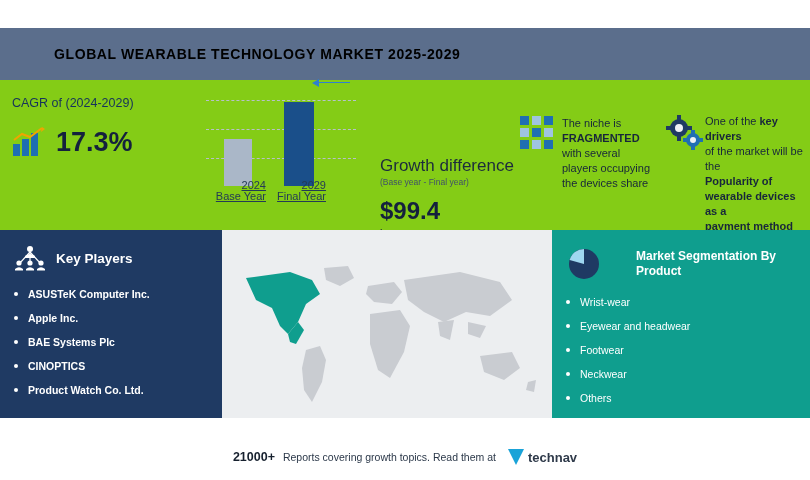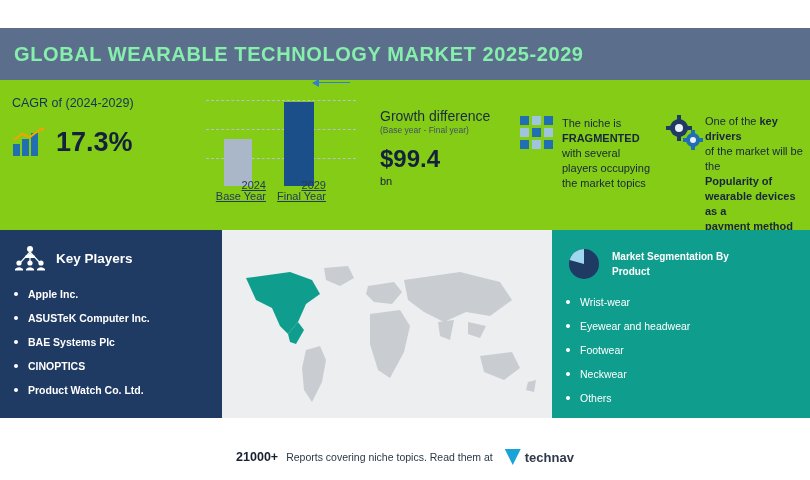--- a/index.html
+++ b/index.html
@@ -24,25 +24,26 @@
     position: absolute;
     left: 0;
     top: 28px;
     width: 810px;
     height: 52px;
     background: #5b6e8c;
     display: flex;
     align-items: center;
   }
   .header-title {
-    color: #86efac;
-    font-size: 20px;
+    color: #000000;
+    font-size: 14px;
     font-weight: bold;
     letter-spacing: 0.6px;
     padding-left: 14px;
+    margin-left: 40px;
   }
   
   .band-top {
     position: absolute;
     left: 0;
     top: 80px;
     width: 810px;
     height: 150px;
     background: #84cc16;
     display: flex;
@@ -133,22 +134,23 @@
     width: 0; height: 0;
     border-top: 4px solid transparent;
     border-bottom: 4px solid transparent;
     border-right: 7px solid #2f7fd0;
   }
   .growth-block {
     width: 140px;
     padding-top: 28px;
   }
   .growth-title {
-    font-size: 14px;
+    font-size: 17px;
     color: #1c2b3d;
+    margin-top: 48px;
   }
   .growth-sub {
     font-size: 8.5px;
     color: #40506a;
     margin-top: 1px;
   }
   .growth-value {
     font-size: 24px;
     font-weight: bold;
     color: #14213d;
@@ -284,23 +286,24 @@
     color: #ffffff;
     padding: 16px 0 0 14px;
     box-sizing: border-box;
   }
   .seg-head {
     display: flex;
     align-items: center;
     gap: 10px;
   }
   .seg-title {
-    font-size: 10px;
+    font-size: 12px;
     font-weight: bold;
     line-height: 15px;
+    margin-left: 24px;
   }
   .pie-icon {
     width: 36px;
     height: 36px;
     flex: none;
     position: relative;
   }
   .seg-list {
     margin: 14px 0 0 0;
     padding: 0;
@@ -427,21 +430,21 @@
         <div class="sq" style="left:24px;top:12px;background:#9fc4e0;"></div>
         <div class="sq" style="left:0;top:24px;"></div>
         <div class="sq" style="left:12px;top:24px;background:#9fc4e0;"></div>
         <div class="sq" style="left:24px;top:24px;"></div>
       </div>
       <div class="frag-text">
         <span>The niche is</span><br>
         <b>FRAGMENTED</b><br>
         <span>with several</span><br>
         <span>players occupying</span><br>
-        <span>the market topics</span>
+        <span>the devices share</span>
       </div>
     </div>
 
     <div class="driver-cell">
       <div class="gear-icon">
         <svg width="40" height="36" viewBox="0 0 40 36">
           <g fill="#1f3a63">
             <circle cx="14" cy="14" r="9"></circle>
             <rect x="12" y="1" width="4" height="5"></rect>
             <rect x="12" y="22" width="4" height="5"></rect>
@@ -488,22 +491,22 @@
               <circle cx="16" cy="19" r="2.6"></circle>
               <path d="M12 25 q4 -3.5 8 0 v1.5 h-8 z"></path>
               <circle cx="27" cy="19" r="2.6"></circle>
               <path d="M23 25 q4 -3.5 8 0 v1.5 h-8 z"></path>
             </g>
           </svg>
         </div>
         <div class="players-title">Key Players</div>
       </div>
       <ul class="players-list">
+        <li>ASUSTeK Computer Inc.</li>
         <li>Apple Inc.</li>
-        <li>ASUSTeK Computer Inc.</li>
         <li>BAE Systems Plc</li>
         <li>CINOPTICS</li>
         <li>Product Watch Co. Ltd.</li>
       </ul>
     </div>
 
     <div class="map-cell">
       <svg class="map-svg" width="318" height="150" viewBox="0 0 318 150">
 
         <path d="M18 18 L62 12 L84 20 L92 34 L78 44 L70 62 L60 74 L52 66 L44 48 L28 40 Z" fill="#0f9e8e"></path>
@@ -548,20 +551,20 @@
         <li>Eyewear and headwear</li>
         <li>Footwear</li>
         <li>Neckwear</li>
         <li>Others</li>
       </ul>
     </div>
   </div>
 
   <div class="footer">
     <div class="footer-count">21000+</div>
-    <div class="footer-text">Reports covering niche topics. Read them at</div>
+    <div class="footer-text">Reports covering growth topics. Read them at</div>
     <div class="logo">
       <div class="logo-mark"></div>
       <div class="logo-text">technav</div>
     </div>
   </div>
 
 </div>
 
 </body></html>

